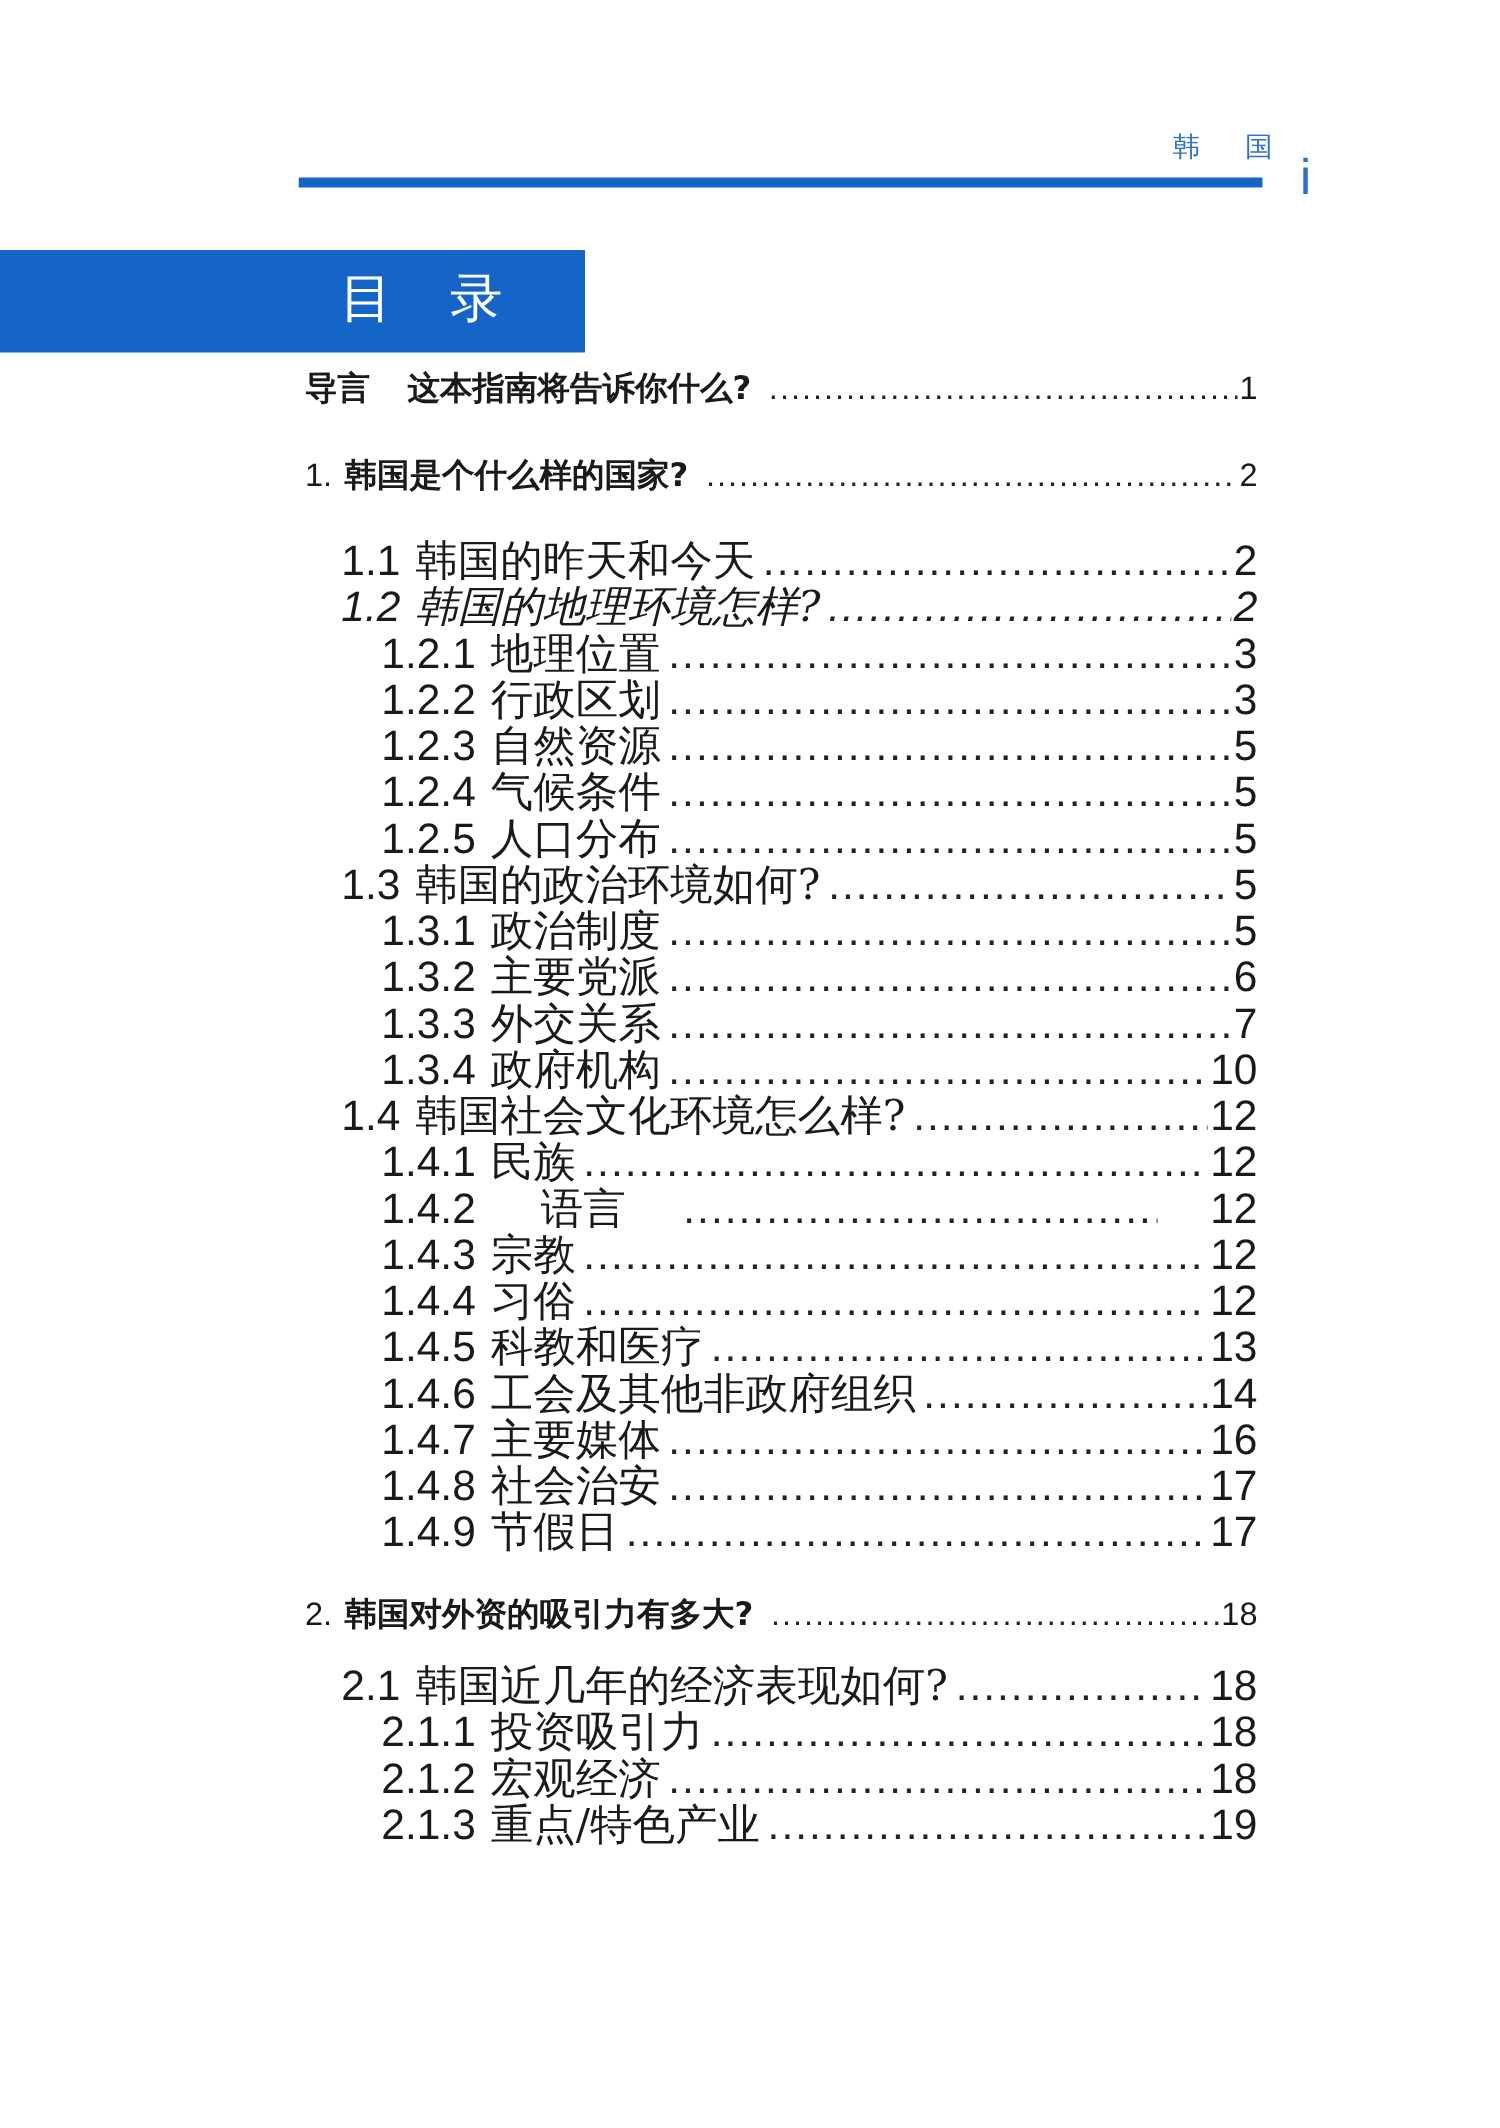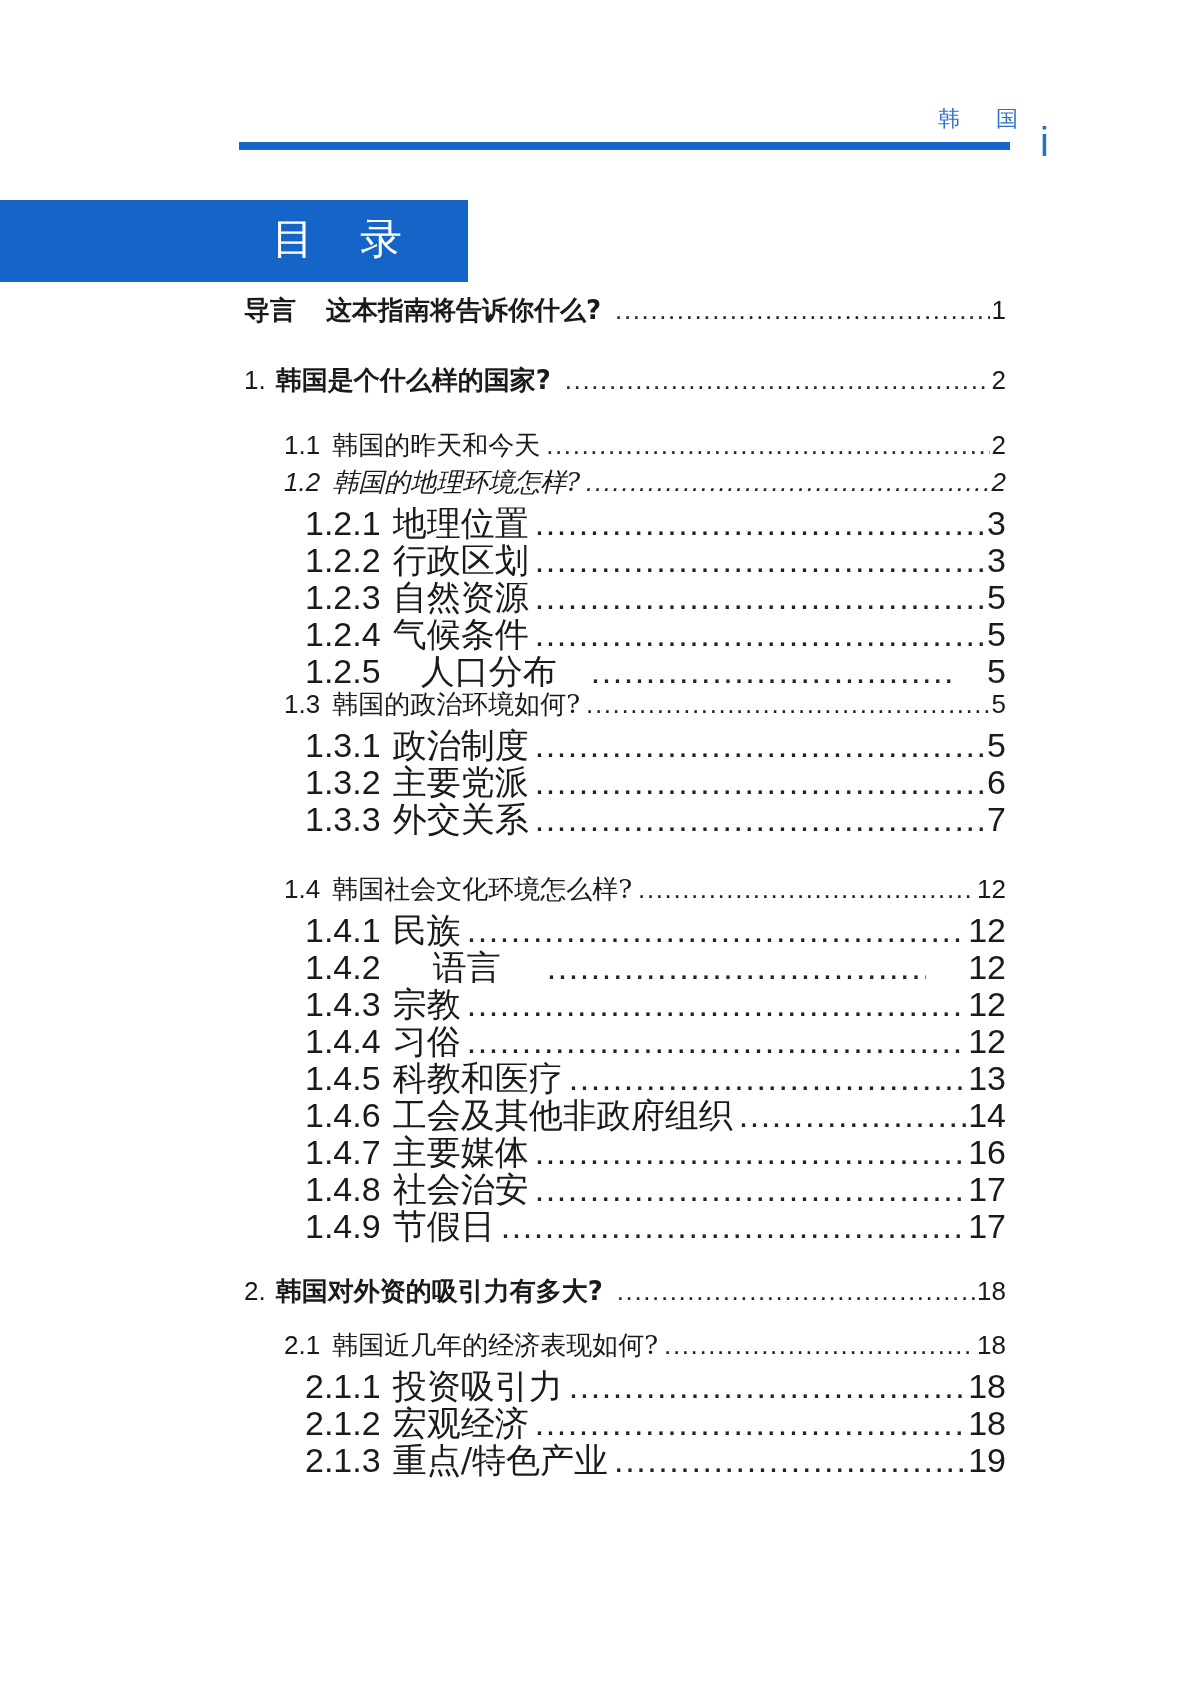--- a/index.html
+++ b/index.html
@@ -119,22 +119,22 @@
     .lvl1 .leader, .lvl1 .page {
       font-weight: normal;
     }
     .lvl1.intro .num {
       font-family: "DejaVu Sans", "Liberation Sans", sans-serif;
       font-weight: bold;
       margin-right: 30px;
     }
     
     .lvl2 {
-      left: 284px;
-      font-size: 26px;
+      left: 273px;
+      font-size: 34px;
     }
     
     .lvl3 {
       left: 305px;
       font-size: 34px;
     }
   </style>
 </head>
 <body>
 
@@ -202,21 +202,21 @@
     <span class="page">5</span>
   </div>
 
   <div class="toc-row lvl3" style="top:617px;">
     <span class="num">1.2.4</span>
     <span class="title">气候条件</span>
     <span class="leader"></span>
     <span class="page">5</span>
   </div>
 
-  <div class="toc-row lvl3" style="top:654px;gap:28px;">
+  <div class="toc-row lvl3" style="top:654px;">
     <span class="num">1.2.5</span>
     <span class="title">人口分布</span>
     <span class="leader"></span>
     <span class="page">5</span>
   </div>
 
   <div class="toc-row lvl2" style="top:691px;">
     <span class="num">1.3</span>
     <span class="title">韩国的政治环境如何?</span>
     <span class="leader"></span>
@@ -237,20 +237,26 @@
     <span class="page">6</span>
   </div>
 
   <div class="toc-row lvl3" style="top:802px;">
     <span class="num">1.3.3</span>
     <span class="title">外交关系</span>
     <span class="leader"></span>
     <span class="page">7</span>
   </div>
 
+  <div class="toc-row lvl3" style="top:839px;">
+    <span class="num">1.3.4</span>
+    <span class="title">政府机构</span>
+    <span class="leader"></span>
+    <span class="page">10</span>
+  </div>
 
   <div class="toc-row lvl2" style="top:876px;">
     <span class="num">1.4</span>
     <span class="title">韩国社会文化环境怎么样?</span>
     <span class="leader"></span>
     <span class="page">12</span>
   </div>
 
   <div class="toc-row lvl3" style="top:913px;">
     <span class="num">1.4.1</span>

